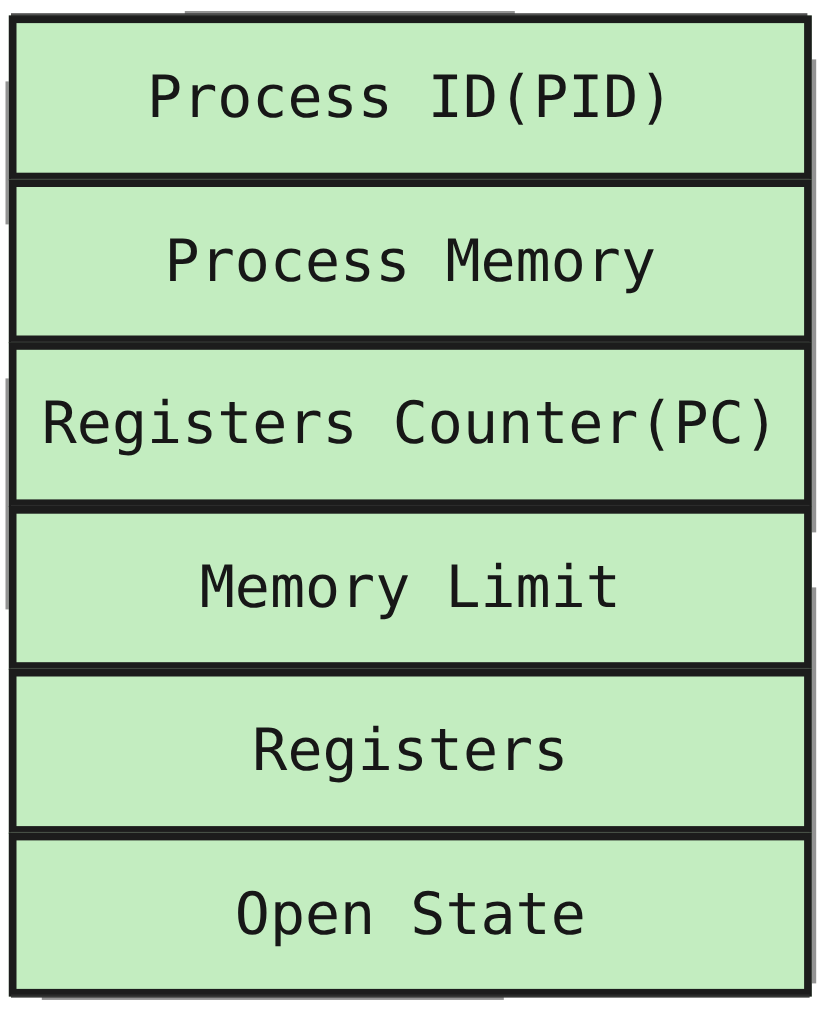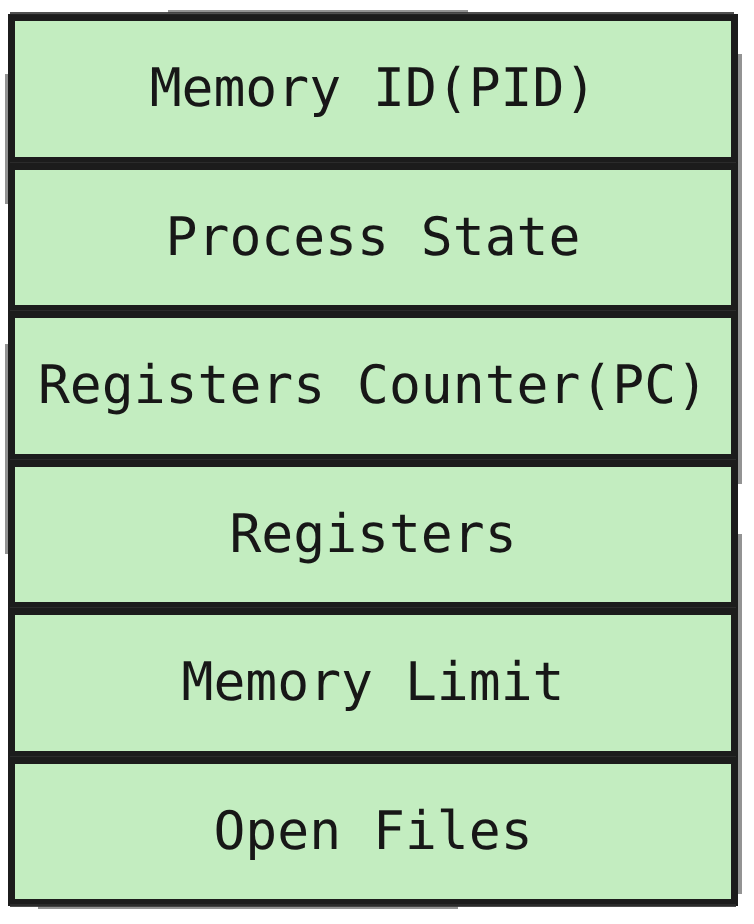--- a/index.html
+++ b/index.html
@@ -89,41 +89,41 @@
   .edge-jitter.right-b { right: -4px; top: 520px; width: 4px; height: 360px; }
   .edge-jitter.bottom-a{ left: 30px;  bottom: -4px; width: 420px; height: 3px; }
   .edge-jitter.top-a   { left: 160px; top: -4px;  width: 300px; height: 3px; }
 </style>
 </head>
 <body>
 
 <div id="pcb-diagram">
 
   <div class="pcb-field">
-    <span class="pcb-label">Memory ID(PID)</span>
+    <span class="pcb-label">Process ID(PID)</span>
   </div>
 
   <div class="pcb-field">
-    <span class="pcb-label">Process State</span>
+    <span class="pcb-label">Process Memory</span>
   </div>
 
   <div class="pcb-field">
     <span class="pcb-label">Registers Counter(PC)</span>
   </div>
 
   <div class="pcb-field">
+    <span class="pcb-label">Memory Limit</span>
+  </div>
+
+  <div class="pcb-field">
     <span class="pcb-label">Registers</span>
   </div>
 
   <div class="pcb-field">
-    <span class="pcb-label">Memory Limit</span>
-  </div>
-
-  <div class="pcb-field">
-    <span class="pcb-label">Open Files</span>
+    <span class="pcb-label">Open State</span>
   </div>
 
   <span class="edge-jitter left-a"></span>
   <span class="edge-jitter left-b"></span>
   <span class="edge-jitter right-a"></span>
   <span class="edge-jitter right-b"></span>
   <span class="edge-jitter bottom-a"></span>
   <span class="edge-jitter top-a"></span>
 
 </div>

